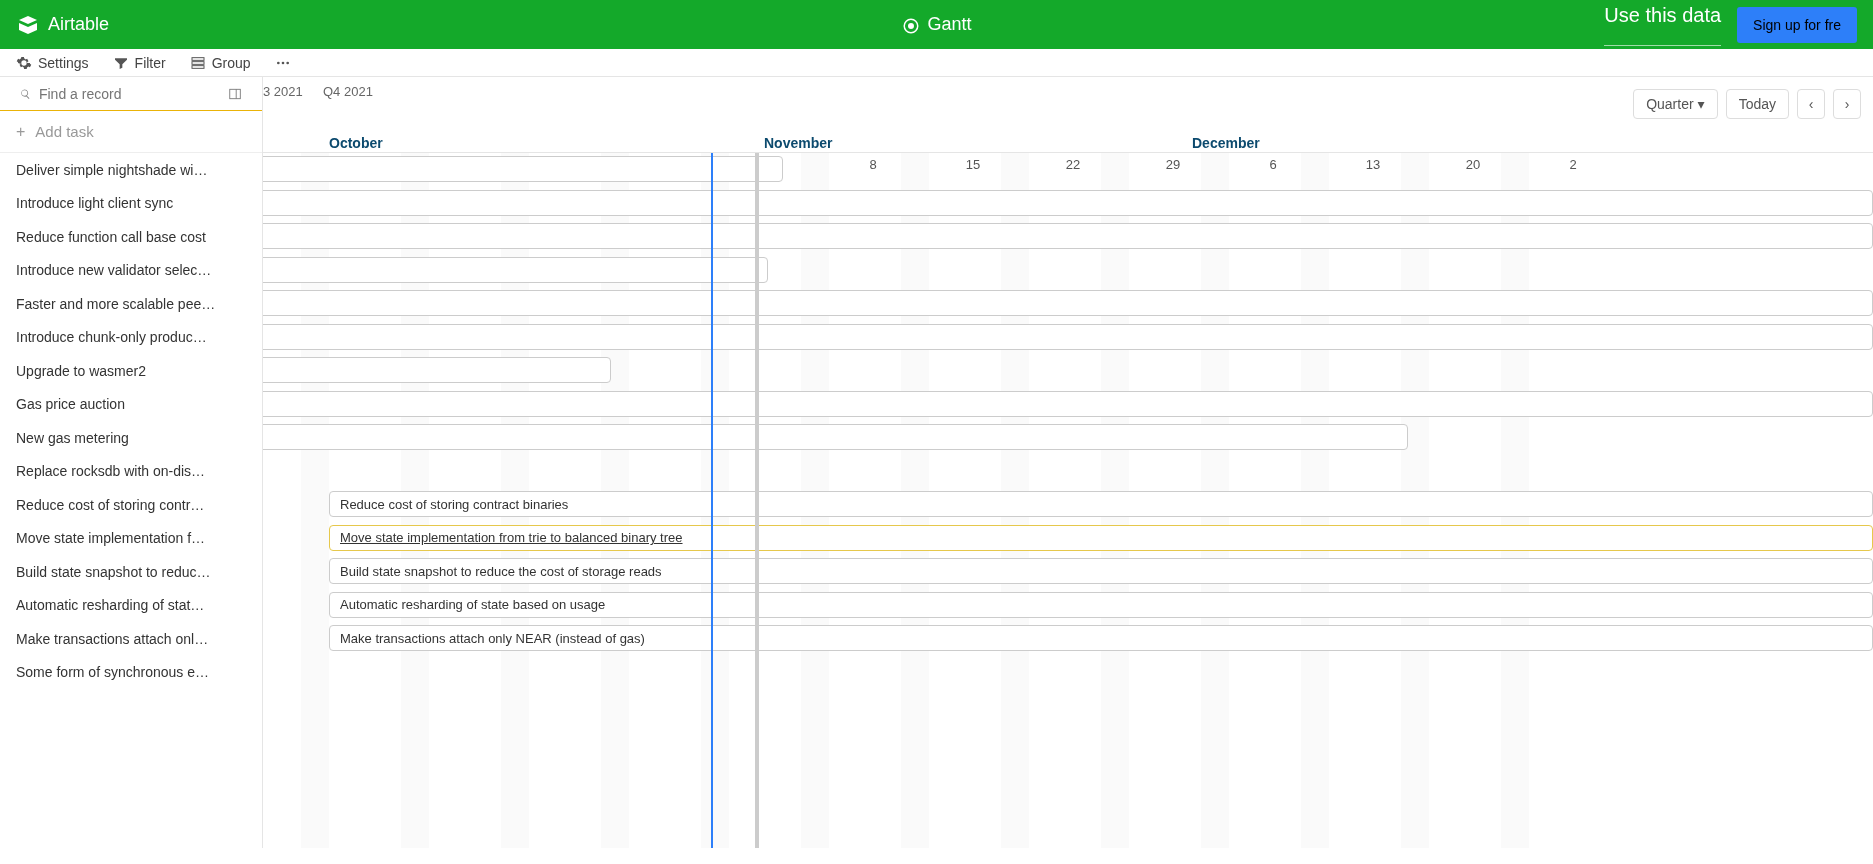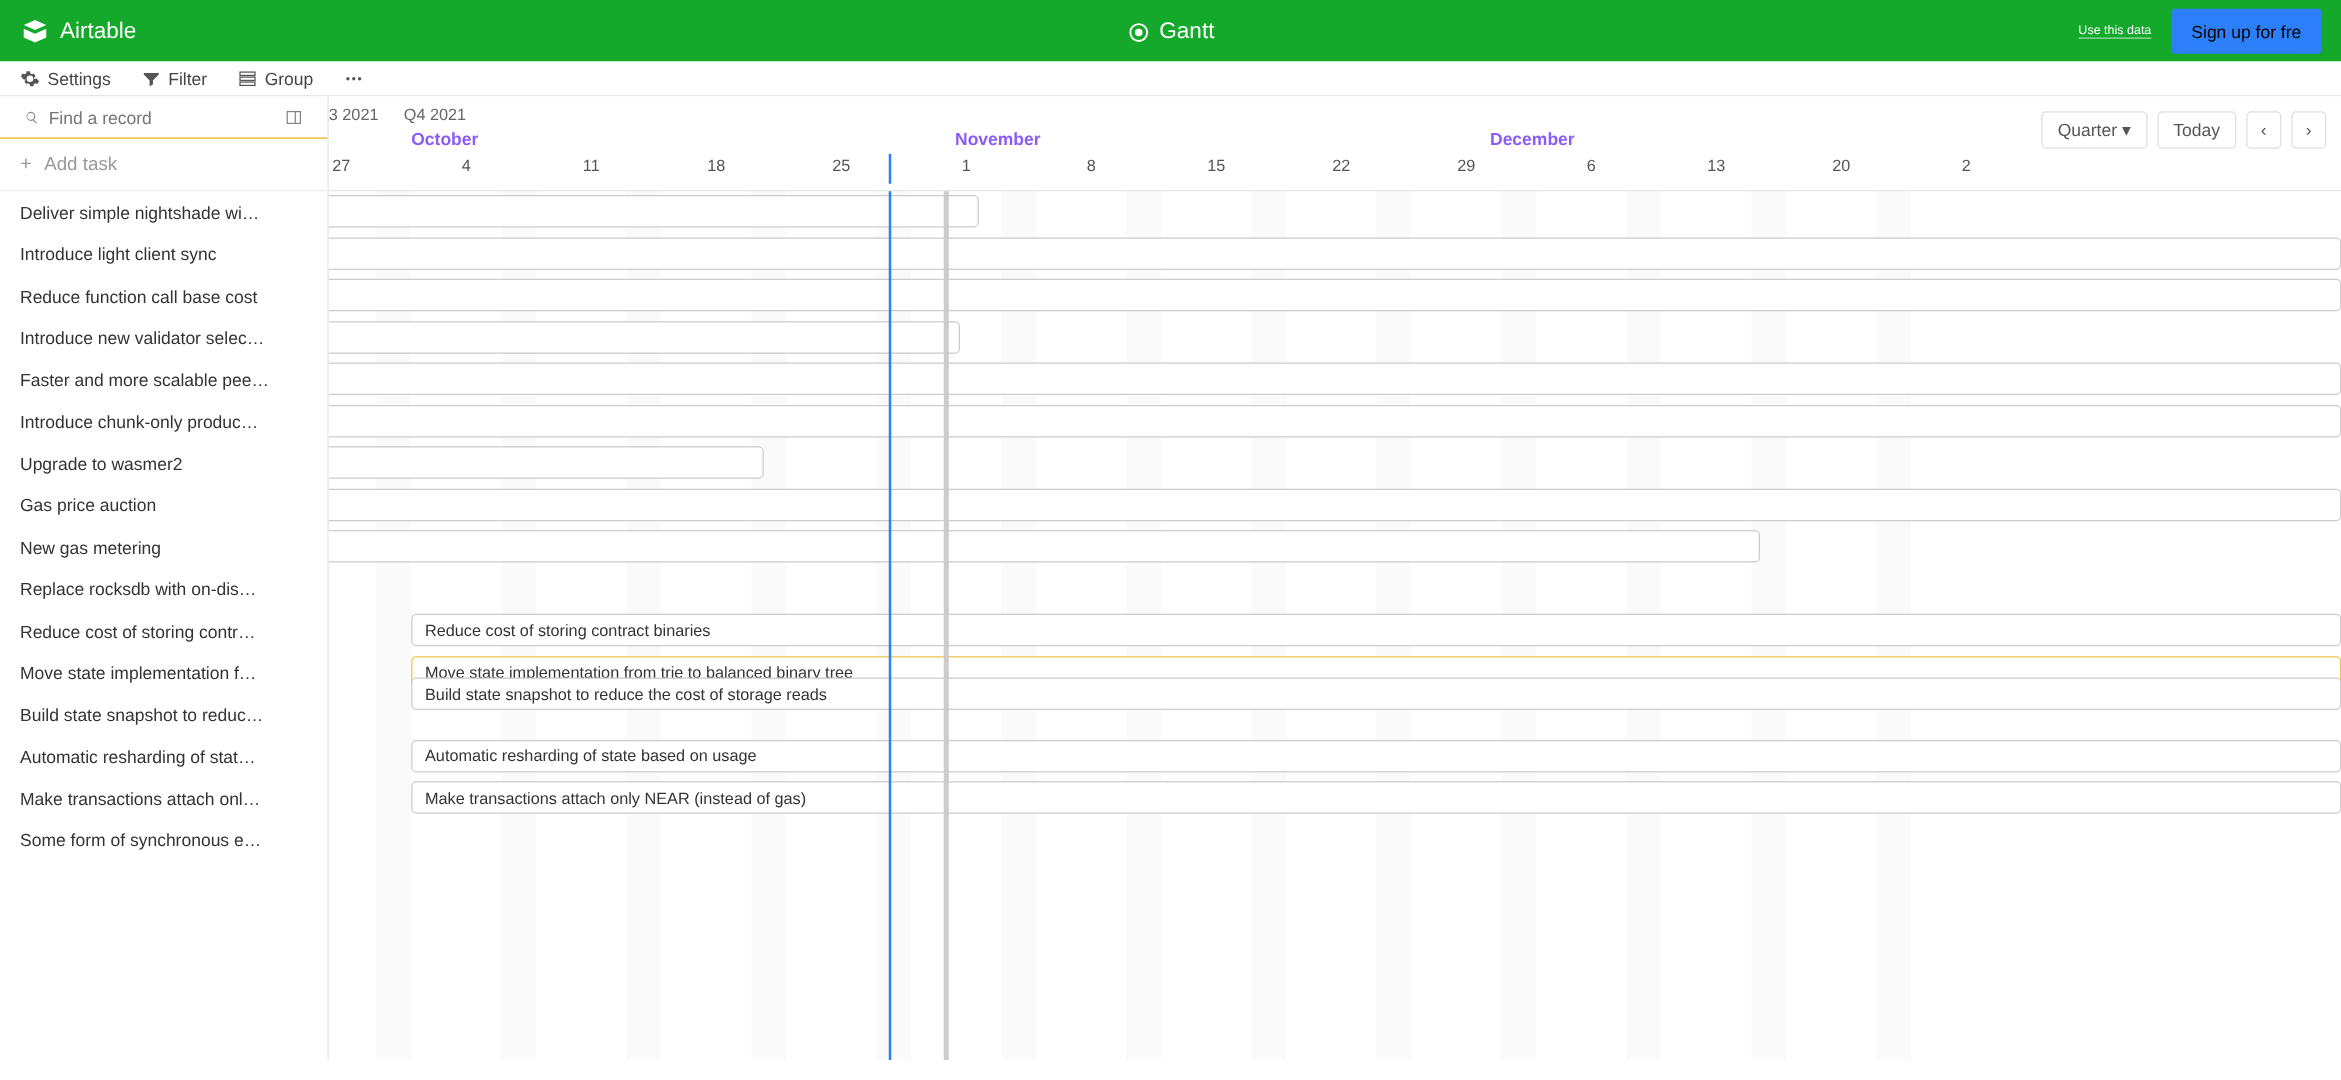--- a/index.html
+++ b/index.html
@@ -2,38 +2,38 @@
 <html><head>
 <meta charset="utf-8">
 <style>
 * { margin: 0; padding: 0; box-sizing: border-box; }
 body { font-family: -apple-system, BlinkMacSystemFont, "Segoe UI", Helvetica, Arial, sans-serif; font-size: 13px; color: #333; overflow: hidden; width:1873px; height:864px; background:#fff;}
 .header { height: 49px; background: #14a92a; display:flex; align-items:center; padding: 0 16px; color:#fff; position:relative;}
 .logo { display:flex; align-items:center; gap:8px; font-size:18px; font-weight:500;}
 .logo svg { width:24px; height:24px; }
 .header-center { position:absolute; left:50%; transform:translateX(-50%); display:flex; align-items:flex-end; gap:8px; font-size:18px; font-weight:500;}
 .header-right { margin-left:auto; display:flex; align-items:center; gap:16px;}
-.use-data { font-size:10px; border-bottom:1px solid rgba(255,255,255,.6); padding-bottom:0; cursor:pointer;}
+.use-data { font-size:20px; border-bottom:1px solid rgba(255,255,255,.6); padding-bottom:18px; cursor:pointer;}
 .signup-btn { background:#2d7ff9; color:#000000; border:none; padding: 10px 16px; font-size:14px; cursor:pointer; border-radius:3px;}
 .toolbar { height:28px; border-bottom:1px solid #e5e5e5; display:flex; align-items:center; padding:0 16px; gap:24px;}
 .toolbar-item { display:flex; align-items:center; gap:6px; cursor:pointer; color:#444; font-size:14px;}
 .toolbar-item svg { width:16px; height:16px;}
 .content { display:flex; height: calc(100% - 93px); position:relative;}
 .sidebar { width:263px; border-right:1px solid #e5e5e5; display:flex; flex-direction:column; flex-shrink:0;}
 .search-row { height:34px; display:flex; align-items:center; padding:0 20px; border-bottom:1px solid #eab308; gap:8px; position:relative;}
 .search-row input { border:none; outline:none; flex:1; font-size:14px; color:#555;}
 .expand-btn { width:18px; height:18px; cursor:pointer;}
 .add-task { height:42px; display:flex; align-items:center; padding:0 16px; gap:10px; color:#999; font-size:15px; border-bottom:1px solid #eee; cursor:pointer;}
 .task-list { flex:1; overflow:hidden;}
 .task-item { height:33.5px; display:flex; align-items:center; padding:0 16px; font-size:14px; color:#333; white-space:nowrap; overflow:hidden; text-overflow:ellipsis; cursor:pointer;}
 .gantt { flex:1; position:relative; overflow:hidden;}
 .gantt-header { height:76px; border-bottom:1px solid #e5e5e5; position:relative; background:#fff;}
 .period-row { height:24px; display:flex; align-items:center; font-size:13px; color:#666; padding-top:4px;}
 .period-label { position:absolute; font-weight:500;}
-.month-row { height:22px; position:relative; font-weight:600; color:#8b5cf6; font-size:14px;}
+.month-row { height:22px; position:relative; font-weight:600; color:#0c4a6e; font-size:14px;margin-top:32px;}
 .month-label { position:absolute; top:2px;}
 .day-row { height:24px; position:relative; font-size:13px; color:#555;}
 .day-label { position:absolute; top:2px; transform:translateX(-50%);}
 .gantt-body { position:relative; height:calc(100% - 76px);}
 .week-stripe { position:absolute; top:0; bottom:0; background:#f5f5f5; opacity:.5;}
 .bar-row { height:33.5px; position:relative;}
 .bar { position:absolute; top:3px; height:26px; border:1px solid #ccc; border-radius:4px; background:#fff; display:flex; align-items:center; padding:0 10px; font-size:13px; color:#333; white-space:nowrap; overflow:hidden;}
 .bar.yellow { border-color:#e6c84c;}
 .today-line { position:absolute; top:0; bottom:0; width:2px; background:#2d7ff9; z-index:5;}
 .today-line.header-part { top:auto; height:24px; bottom:0;}
@@ -208,21 +208,21 @@
         <div class="bar-row" id="row-10" style="position: absolute; left: 0px; right: 0px; top: 335px; height: 33.5px;">
           <div class="bar" style="left: 66px; width: 1544px;">
             <span>Reduce cost of storing contract binaries</span>
           </div>
         </div>
         <div class="bar-row" id="row-11" style="position: absolute; left: 0px; right: 0px; top: 368.5px; height: 33.5px;">
           <div class="bar yellow" style="left: 66px; width: 1544px; text-decoration: underline;">
             <span>Move state implementation from trie to balanced binary tree</span>
           </div>
         </div>
-        <div class="bar-row" id="row-12" style="position: absolute; left: 0px; right: 0px; top: 386px; height: 33.5px;">
+        <div class="bar-row" id="row-12" style="position: absolute; left: 0px; right: 0px; top: 402px; height: 33.5px;">
           <div class="bar" style="left: 66px; width: 1544px;">
             <span>Build state snapshot to reduce the cost of storage reads</span>
           </div>
         </div>
         <div class="bar-row" id="row-13" style="position: absolute; left: 0px; right: 0px; top: 435.5px; height: 33.5px;">
           <div class="bar" style="left: 66px; width: 1544px;">
             <span>Automatic resharding of state based on usage</span>
           </div>
         </div>
         <div class="bar-row" id="row-14" style="position: absolute; left: 0px; right: 0px; top: 469px; height: 33.5px;">

